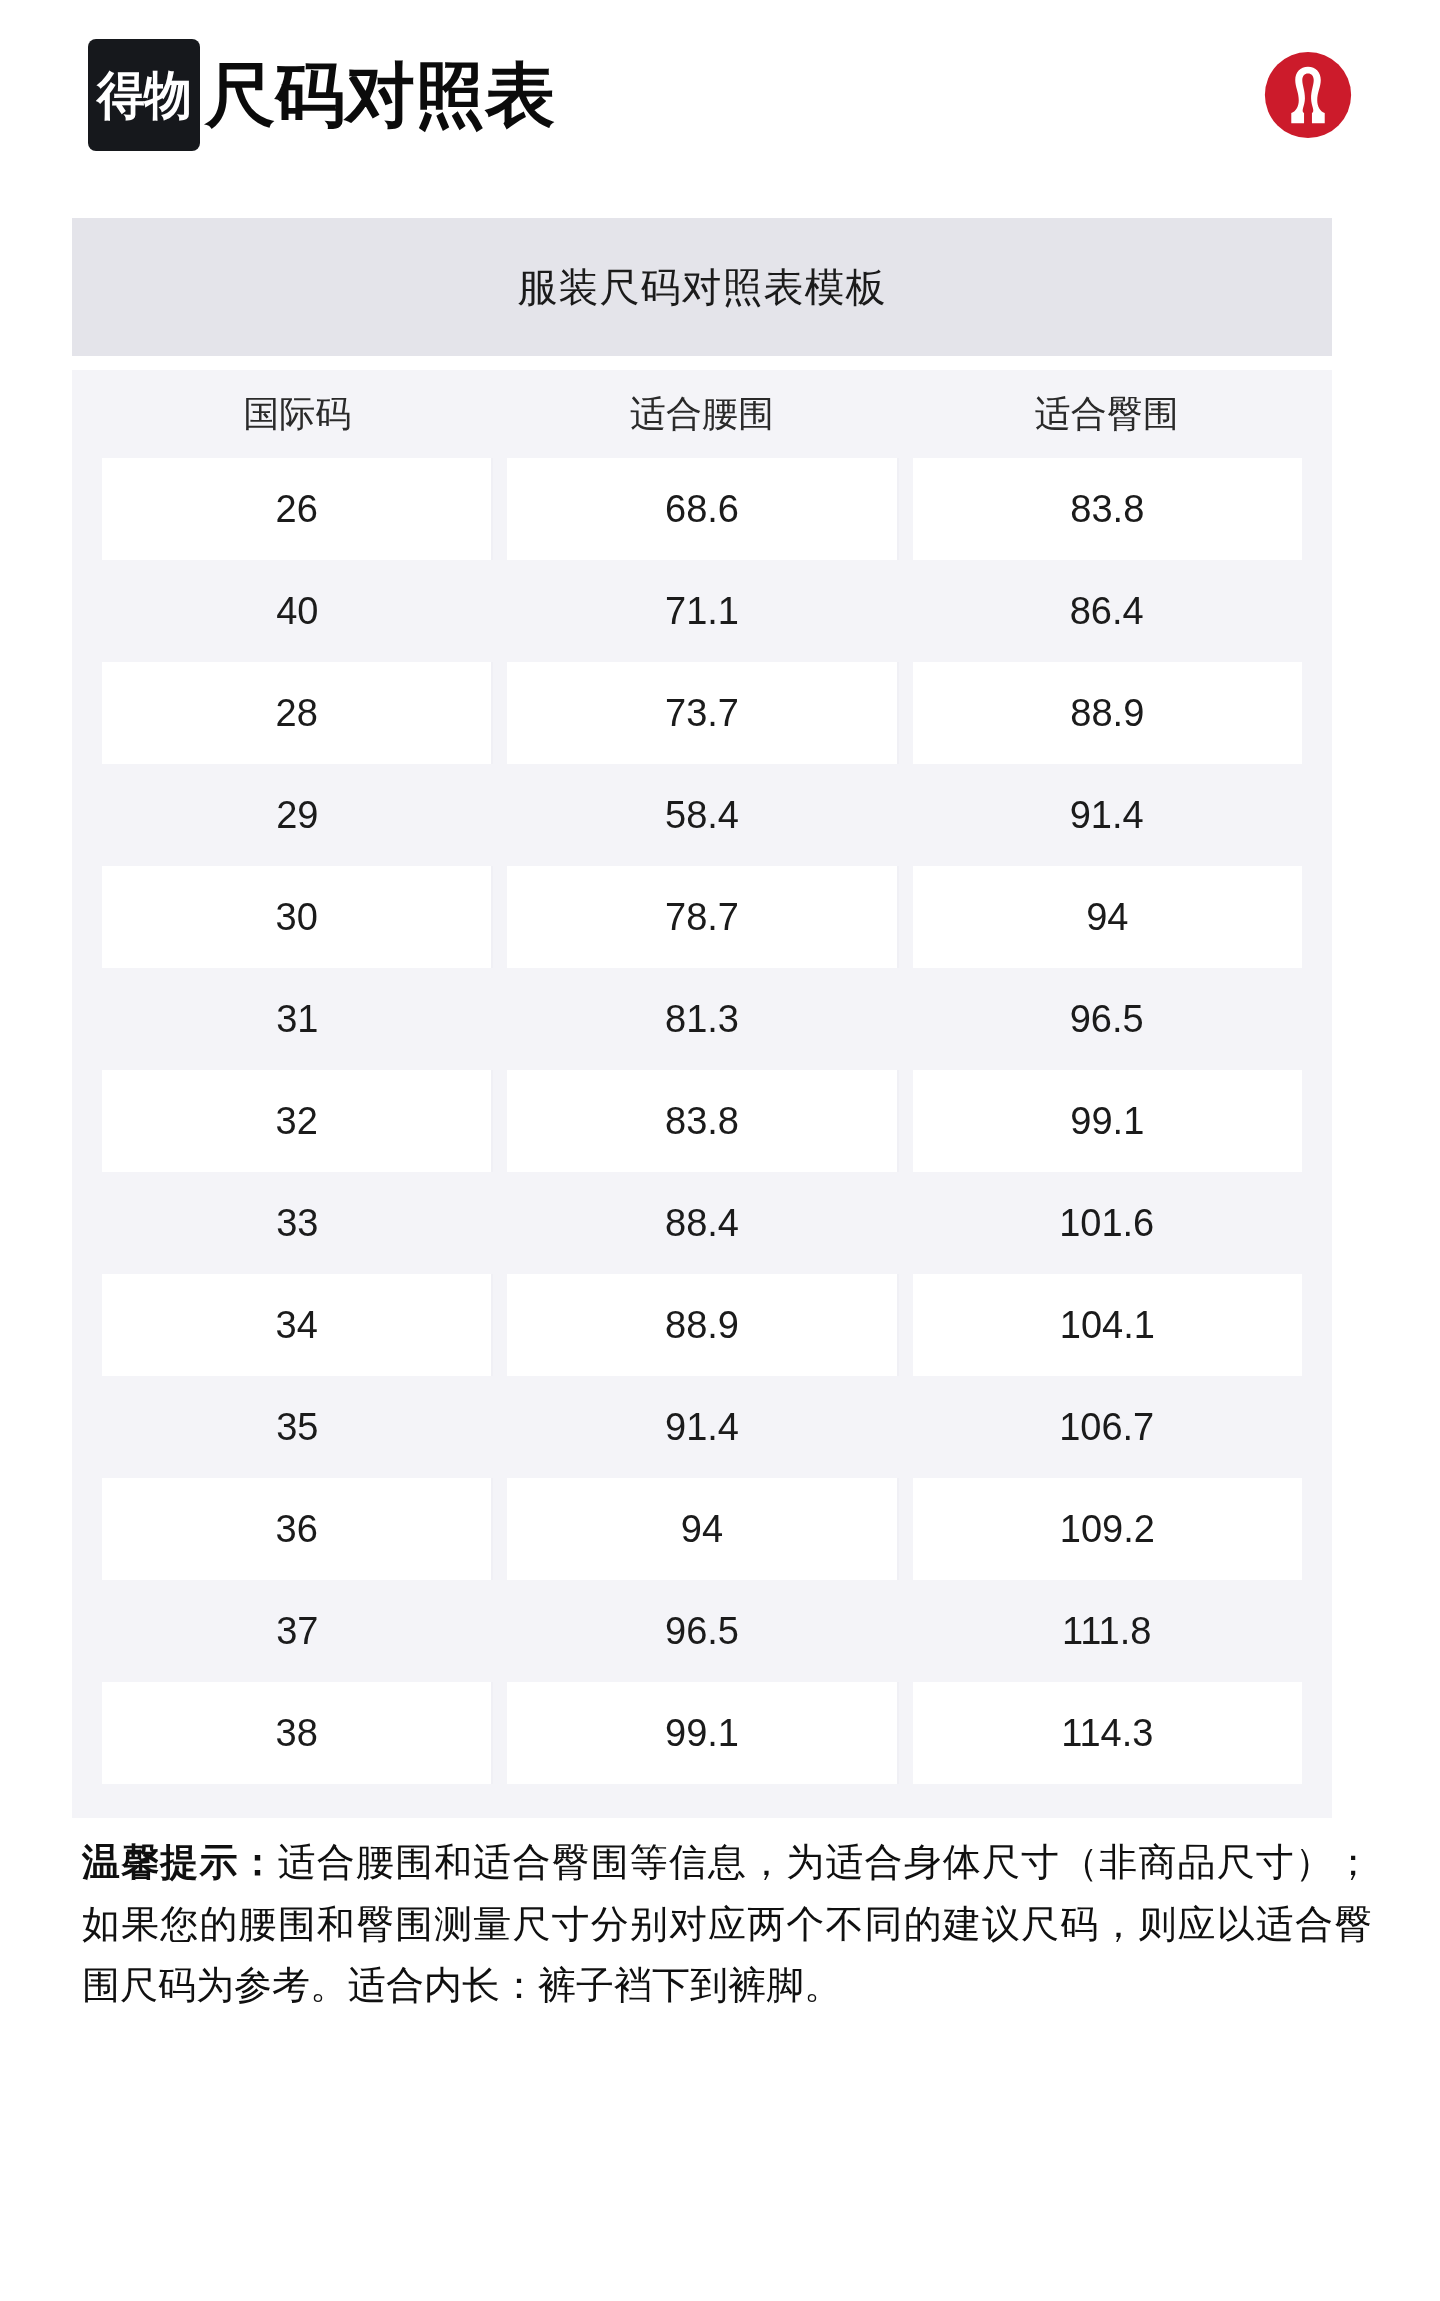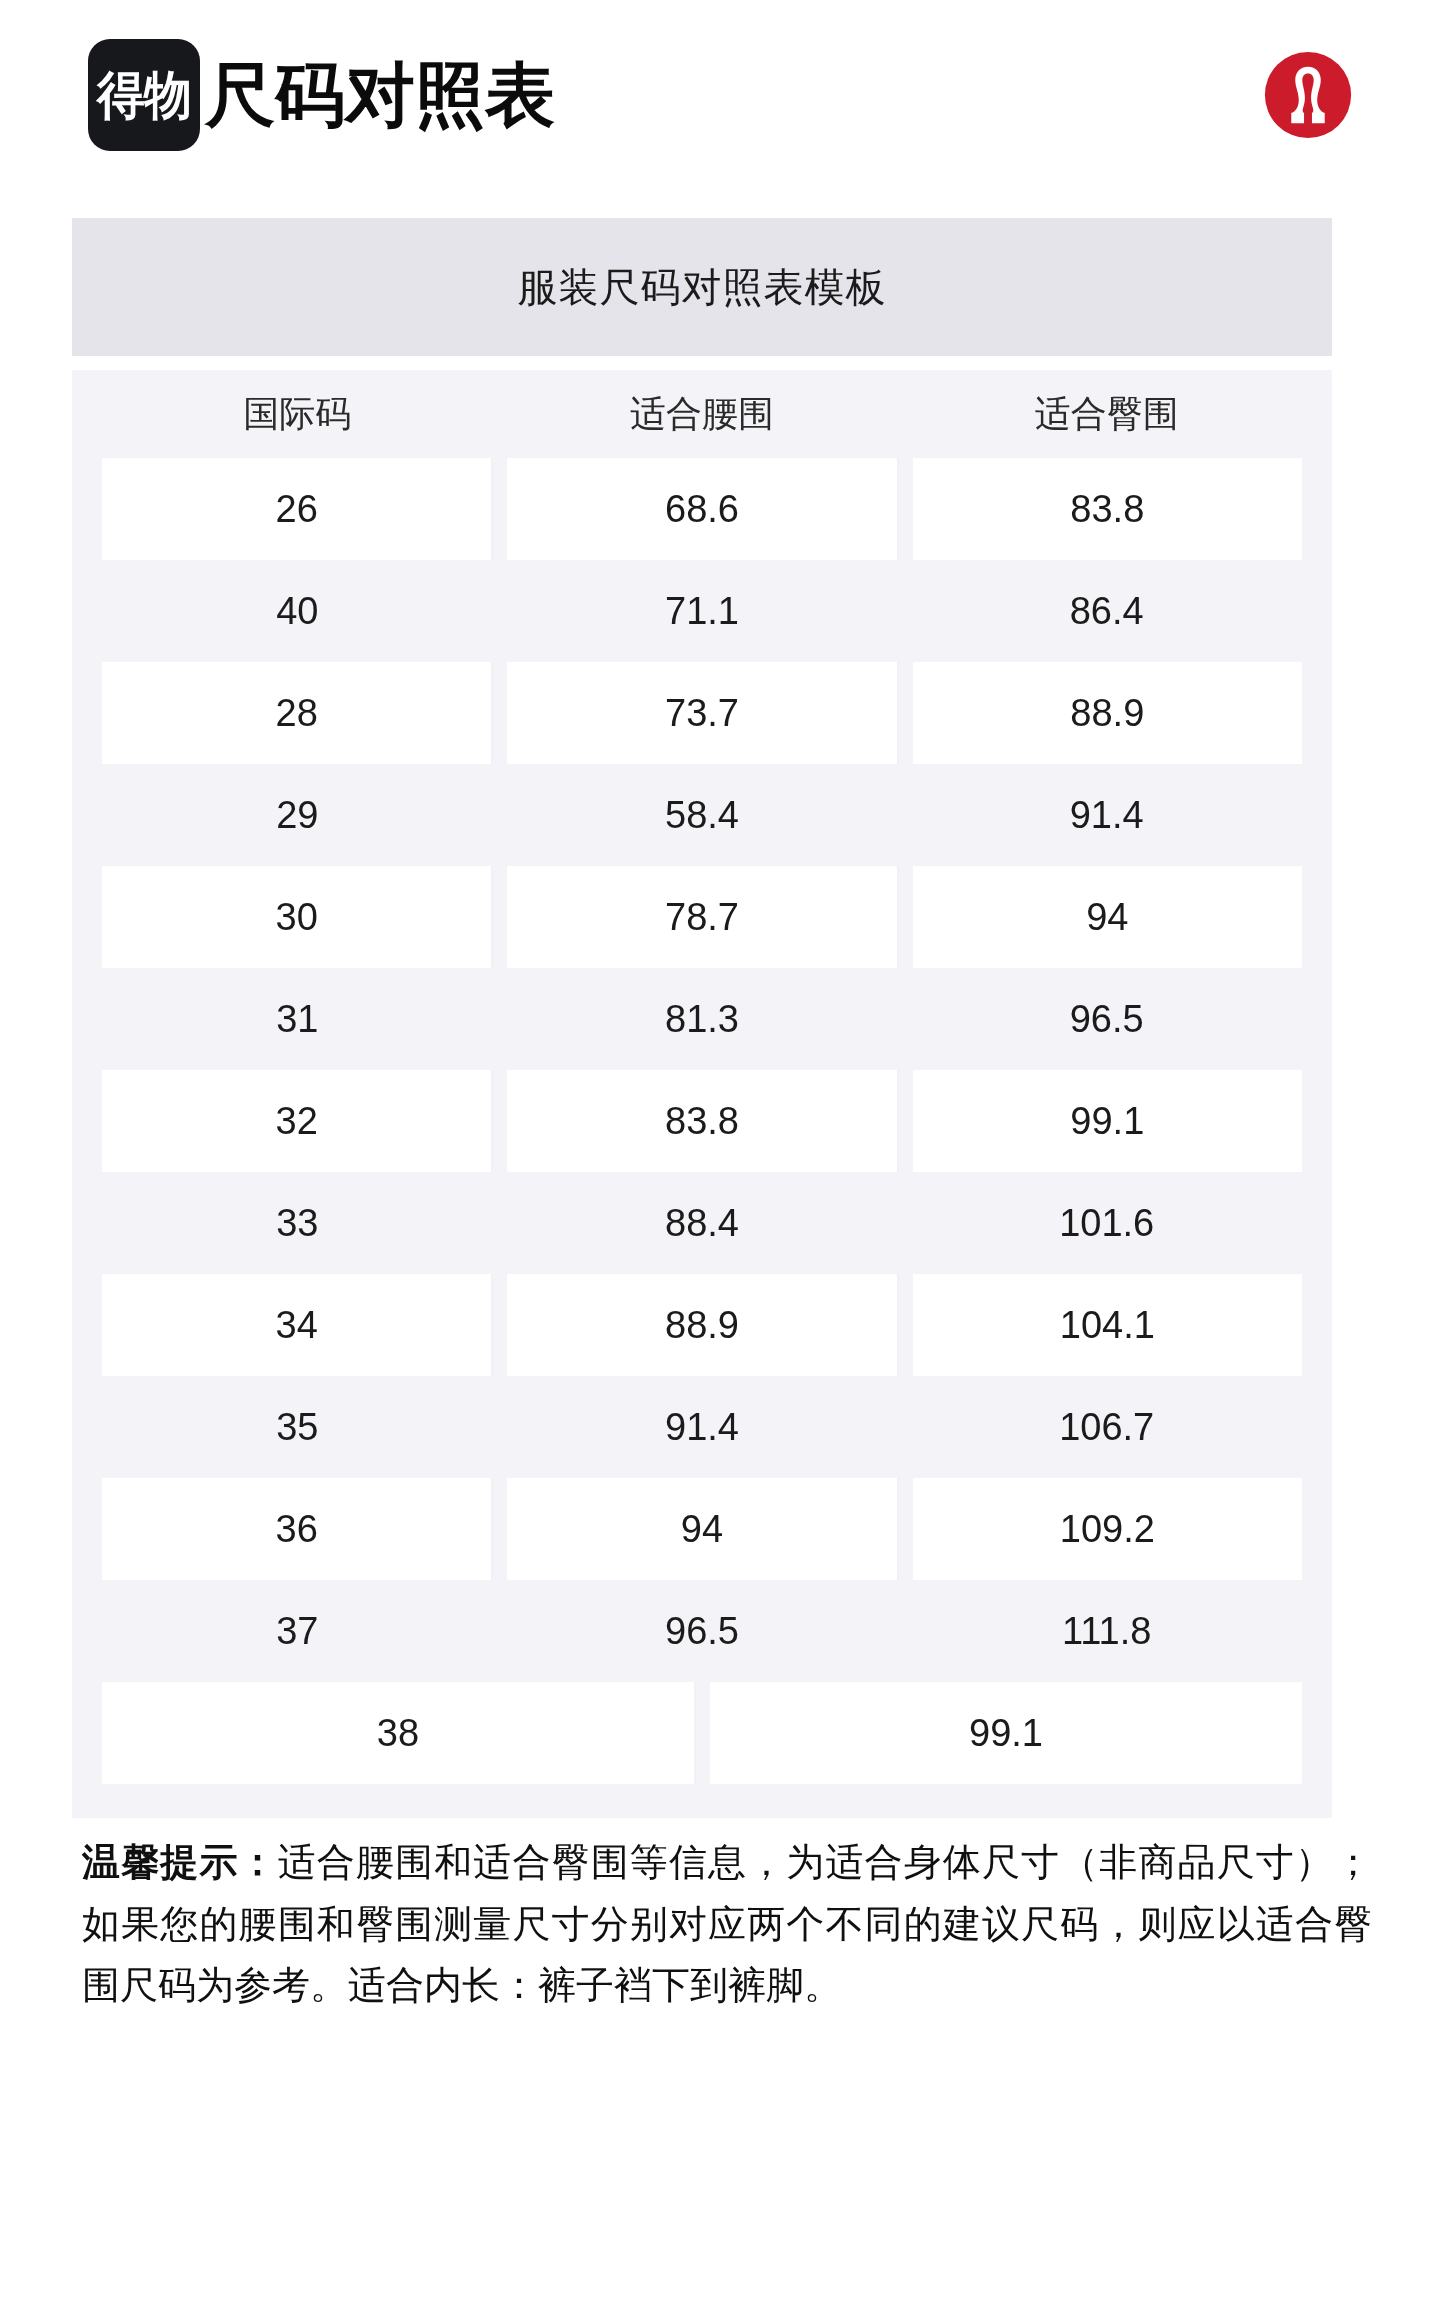--- a/index.html
+++ b/index.html
@@ -39,21 +39,21 @@
   .brand {
     display: flex;
     align-items: center;
     flex: 1 1 auto;
     min-width: 0;
   }
 
   .dewu-logo {
     width: 112px;
     height: 112px;
-    border-radius: 22px;
+    border-radius: 8px;
     background: #16181c;
     display: flex;
     align-items: center;
     justify-content: center;
     flex: 0 0 auto;
   }
   .dewu-logo-text {
     color: #ffffff;
     font-size: 52px;
     font-weight: 700;
@@ -295,20 +295,21 @@
 
       <div class="trow alt">
         <div class="cell">37</div>
         <div class="cell">96.5</div>
         <div class="cell">111.8</div>
       </div>
 
       <div class="trow white">
         <div class="cell">38</div>
         <div class="cell">99.1</div>
+        <div class="cell">114.3</div>
       </div>
 
     </div>
   </div>
 
   <div class="footnote">
     <b>温馨提示：</b><span>适合腰围和适合臀围等信息，为适合身体尺寸（非商品尺寸）；如果您的腰围和臀围测量尺寸分别对应两个不同的建议尺码，则应以适合臀围尺码为参考。适合内长：裤子裆下到裤脚。</span>
   </div>
 
 </div>

